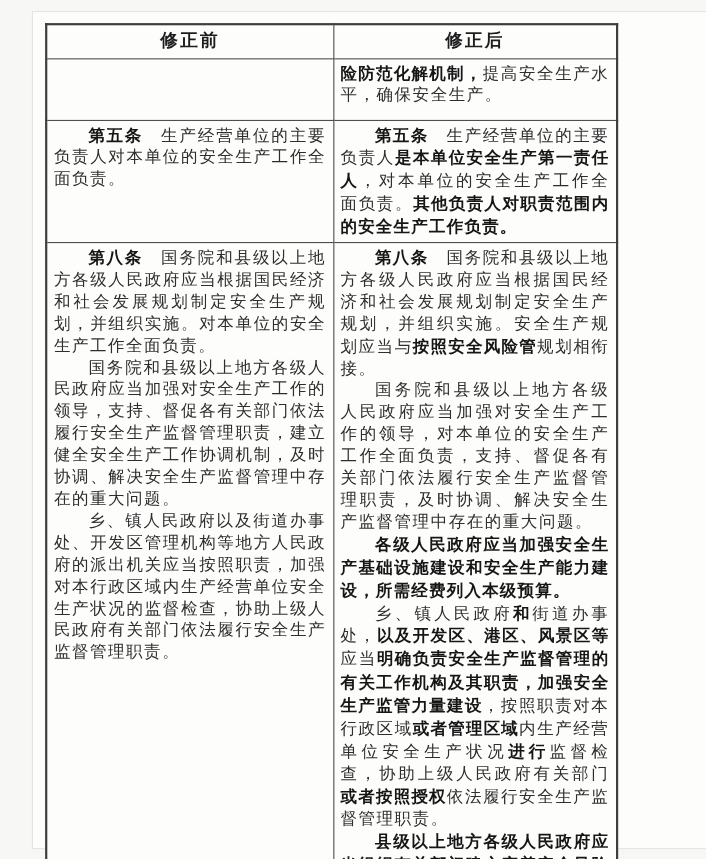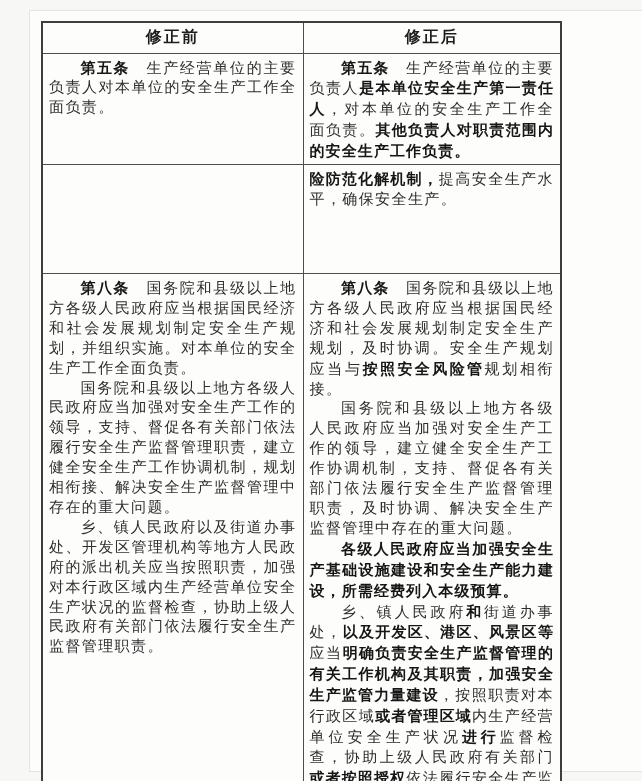--- a/index.html
+++ b/index.html
@@ -89,42 +89,42 @@
         <col class="c-after">
       </colgroup>
       <thead>
         <tr>
           <th>修正前</th>
           <th>修正后</th>
         </tr>
       </thead>
       <tbody>
           <tr>
+            <td></td>
+            <td>
+              <p class="para"><span class="seg bold">险防范化解机制，</span><span class="seg">提高安全生产水平，确保安全生产。</span></p>
+            </td>
+          </tr>
+          <tr>
             <td>
               <p class="para indent"><span class="seg bold">第五条</span><span class="seg">　生产经营单位的主要负责人对本单位的安全生产工作全面负责。</span></p>
             </td>
             <td>
               <p class="para indent"><span class="seg bold">第五条</span><span class="seg">　生产经营单位的主要负责人</span><span class="seg bold">是本单位安全生产第一责任人</span><span class="seg">，对本单位的安全生产工作全面负责。</span><span class="seg bold">其他负责人对职责范围内的安全生产工作负责。</span></p>
             </td>
           </tr>
           <tr>
-            <td></td>
-            <td>
-              <p class="para"><span class="seg bold">险防范化解机制，</span><span class="seg">提高安全生产水平，确保安全生产。</span></p>
-            </td>
-          </tr>
-          <tr>
             <td>
               <p class="para indent"><span class="seg bold">第八条</span><span class="seg">　国务院和县级以上地方各级人民政府应当根据国民经济和社会发展规划制定安全生产规划，并组织实施。对本单位的安全生产工作全面负责。</span></p>
-              <p class="para indent"><span class="seg">国务院和县级以上地方各级人民政府应当加强对安全生产工作的领导，支持、督促各有关部门依法履行安全生产监督管理职责，建立健全安全生产工作协调机制，规划相衔接、解决安全生产监督管理中存在的重大问题。</span></p>
+              <p class="para indent"><span class="seg">国务院和县级以上地方各级人民政府应当加强对安全生产工作的领导，支持、督促各有关部门依法履行安全生产监督管理职责，建立健全安全生产工作协调机制，及时协调、解决安全生产监督管理中存在的重大问题。</span></p>
               <p class="para indent"><span class="seg">乡、镇人民政府以及街道办事处、开发区管理机构等地方人民政府的派出机关应当按照职责，加强对本行政区域内生产经营单位安全生产状况的监督检查，协助上级人民政府有关部门依法履行安全生产监督管理职责。</span></p>
             </td>
             <td>
-              <p class="para indent"><span class="seg bold">第八条</span><span class="seg">　国务院和县级以上地方各级人民政府应当根据国民经济和社会发展规划制定安全生产规划，及时协调。安全生产规划应当与</span><span class="seg bold">按照安全风险管</span><span class="seg">规划相衔接。</span></p>
-              <p class="para indent"><span class="seg">国务院和县级以上地方各级人民政府应当加强对安全生产工作的领导，建立健全安全生产工作协调机制，支持、督促各有关部门依法履行安全生产监督管理职责，及时协调、解决安全生产监督管理中存在的重大问题。</span></p>
+              <p class="para indent"><span class="seg bold">第八条</span><span class="seg">　国务院和县级以上地方各级人民政府应当根据国民经济和社会发展规划制定安全生产规划，并组织实施。安全生产规划应当与</span><span class="seg bold">按照安全风险管</span><span class="seg">规划相衔接。</span></p>
+              <p class="para indent"><span class="seg">国务院和县级以上地方各级人民政府应当加强对安全生产工作的领导，对本单位的安全生产工作全面负责，支持、督促各有关部门依法履行安全生产监督管理职责，及时协调、解决安全生产监督管理中存在的重大问题。</span></p>
               <p class="para indent"><span class="seg bold">各级人民政府应当加强安全生产基础设施建设和安全生产能力建设，所需经费列入本级预算。</span></p>
               <p class="para indent"><span class="seg">乡、镇人民政府</span><span class="seg bold">和</span><span class="seg">街道办事处，</span><span class="seg bold">以及开发区、港区、风景区等</span><span class="seg">应当</span><span class="seg bold">明确负责安全生产监督管理的有关工作机构及其职责，加强安全生产监管力量建设</span><span class="seg">，按照职责对本行政区域</span><span class="seg bold">或者管理区域</span><span class="seg">内生产经营单位安全生产状况</span><span class="seg bold">进行</span><span class="seg">监督检查，协助上级人民政府有关部门</span><span class="seg bold">或者按照授权</span><span class="seg">依法履行安全生产监督管理职责。</span></p>
               <p class="para indent"><span class="seg bold">县级以上地方各级人民政府应当组织有关部门建立完善安全风险评估与论证机制，按照安全风险管</span></p>
             </td>
           </tr>
         </tbody>
     </table>
   </div>
 </div>
 

